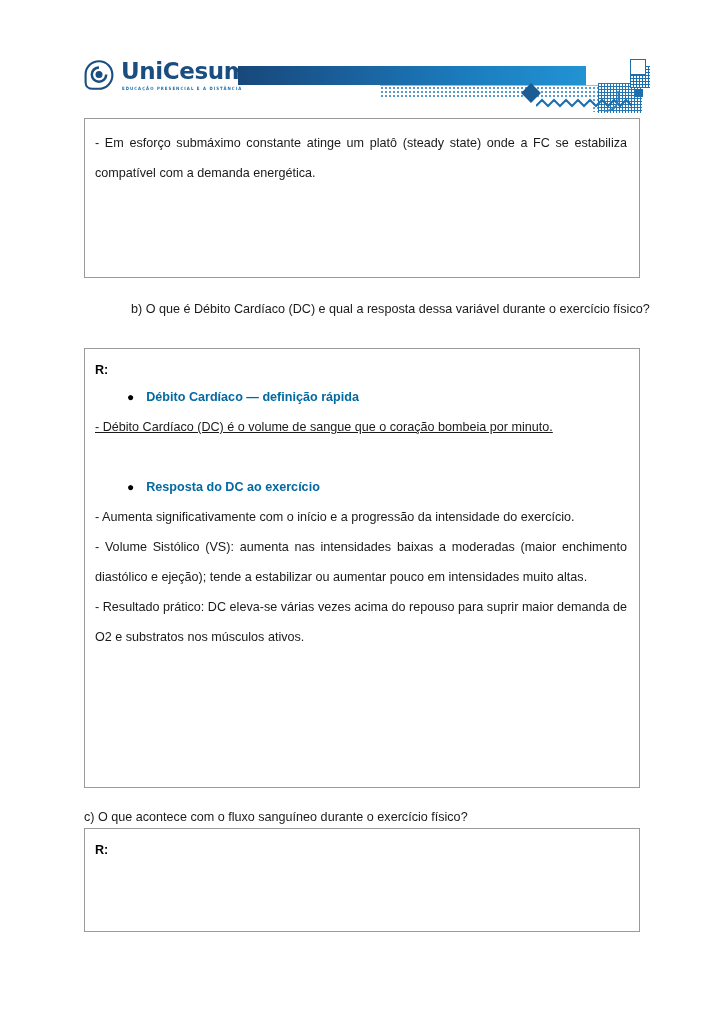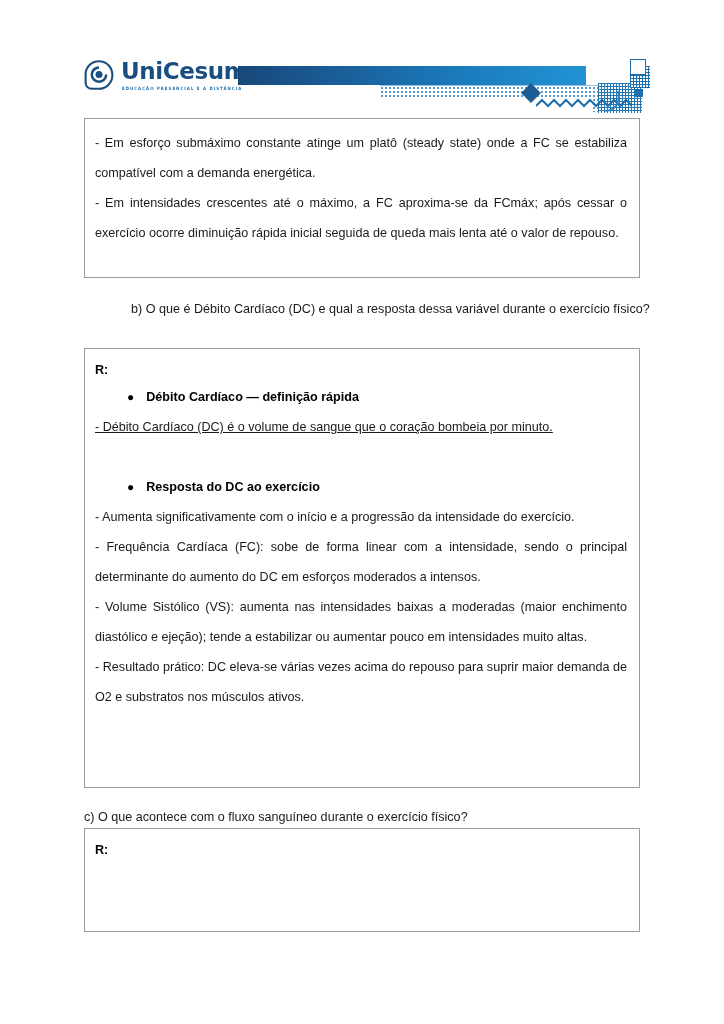--- a/index.html
+++ b/index.html
@@ -220,21 +220,21 @@
   .bullet-dot {
     font-size: 12px;
     line-height: 30px;
     margin-right: 12px;
     color: #000;
   }
   .bullet-text {
     font-size: 12.6px;
     font-weight: bold;
     line-height: 30px;
-    color: #000000;
+    color: #0369a1;
   }
 
   .rlabel {
     font-size: 12.6px;
     font-weight: bold;
     line-height: 24px;
     margin: 0;
     color: #000;
   }
 
@@ -290,21 +290,20 @@
       <path d="M0 9 L6 3 L12 9 L18 3 L24 9 L30 3 L36 9 L42 3 L48 9 L54 3 L60 9 L66 3 L72 9 L78 3 L84 9 L90 3 L96 9" fill="none" stroke="#1b6fae" stroke-width="2"></path>
     </svg>
 
     <svg class="curve" viewBox="0 0 30 22" xmlns="http://www.w3.org/2000/svg">
       <path d="M2 20 C14 20 18 12 16 0" fill="none" stroke="#2a7fc1" stroke-width="1.6"></path>
     </svg>
   </div>
 
   <div class="tbox" style="top:118px; height:160px;">
     <p class="p">- Em esforço submáximo constante atinge um platô (steady state) onde a FC se estabiliza compatível com a demanda energética.</p>
-    <p class="p">- Em intensidades crescentes até o máximo, a FC aproxima-se da FCmáx; após cessar o exercício ocorre diminuição rápida inicial seguida de queda mais lenta até o valor de repouso.</p>
   </div>
 
   <div class="question" style="top:294px;margin-left:47px;">b) O que é Débito Cardíaco (DC) e qual a resposta dessa variável durante o exercício físico?</div>
 
   <div class="tbox" style="top:348px; height:440px;">
     <p class="rlabel">R:</p>
 
     <div class="bullet-line">
       <span class="bullet-dot">●</span>
       <span class="bullet-text">Débito Cardíaco — definição rápida</span>
@@ -313,21 +312,20 @@
     <p class="p left">- Débito Cardíaco (DC) é o volume de sangue que o coração bombeia por minuto.</p>
 
     <div class="spacer-line"></div>
 
     <div class="bullet-line">
       <span class="bullet-dot">●</span>
       <span class="bullet-text">Resposta do DC ao exercício</span>
     </div>
 
     <p class="p">- Aumenta significativamente com o início e a progressão da intensidade do exercício.</p>
-    <p class="p">- Frequência Cardíaca (FC): sobe de forma linear com a intensidade, sendo o principal determinante do aumento do DC em esforços moderados a intensos.</p>
     <p class="p">- Volume Sistólico (VS): aumenta nas intensidades baixas a moderadas (maior enchimento diastólico e ejeção); tende a estabilizar ou aumentar pouco em intensidades muito altas.</p>
     <p class="p">- Resultado prático: DC eleva-se várias vezes acima do repouso para suprir maior demanda de O2 e substratos nos músculos ativos.</p>
   </div>
 
   <div class="question" style="top:802px;">c) O que acontece com o fluxo sanguíneo durante o exercício físico?</div>
 
   <div class="tbox" style="top:828px; height:104px;">
     <p class="rlabel">R:</p>
     <div class="spacer-half"></div>
   </div>

